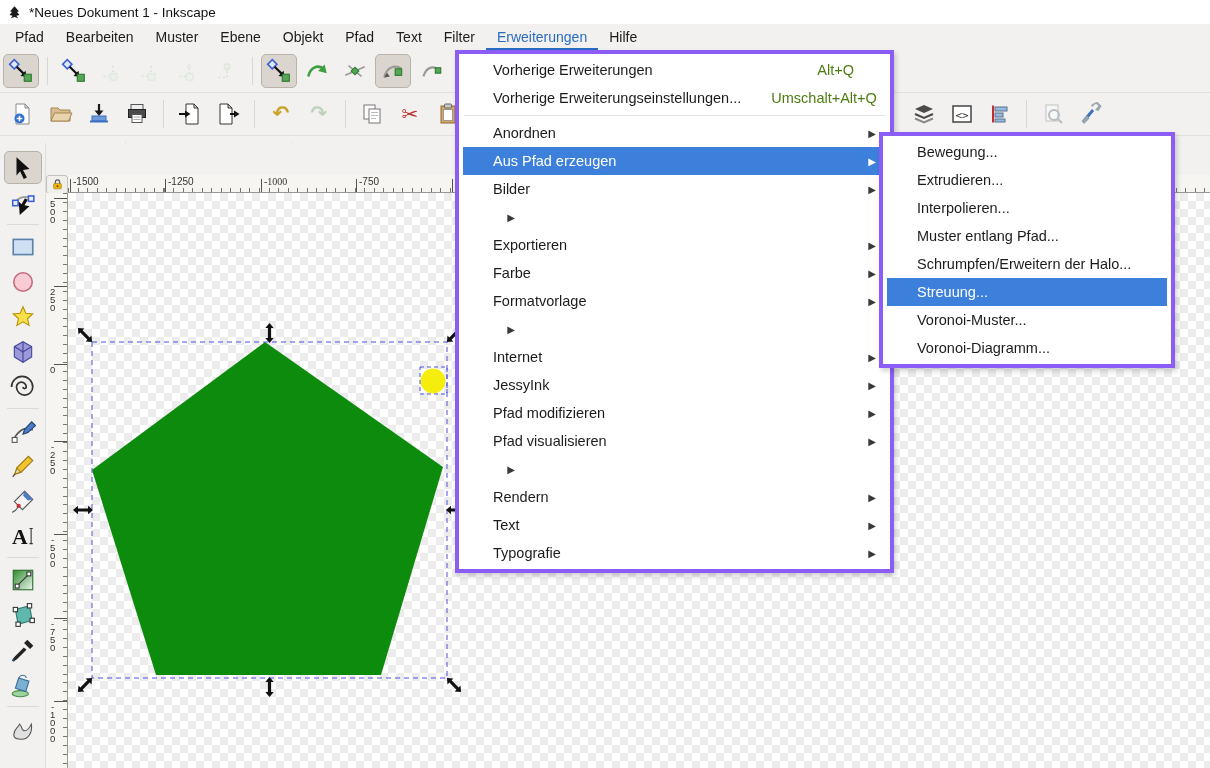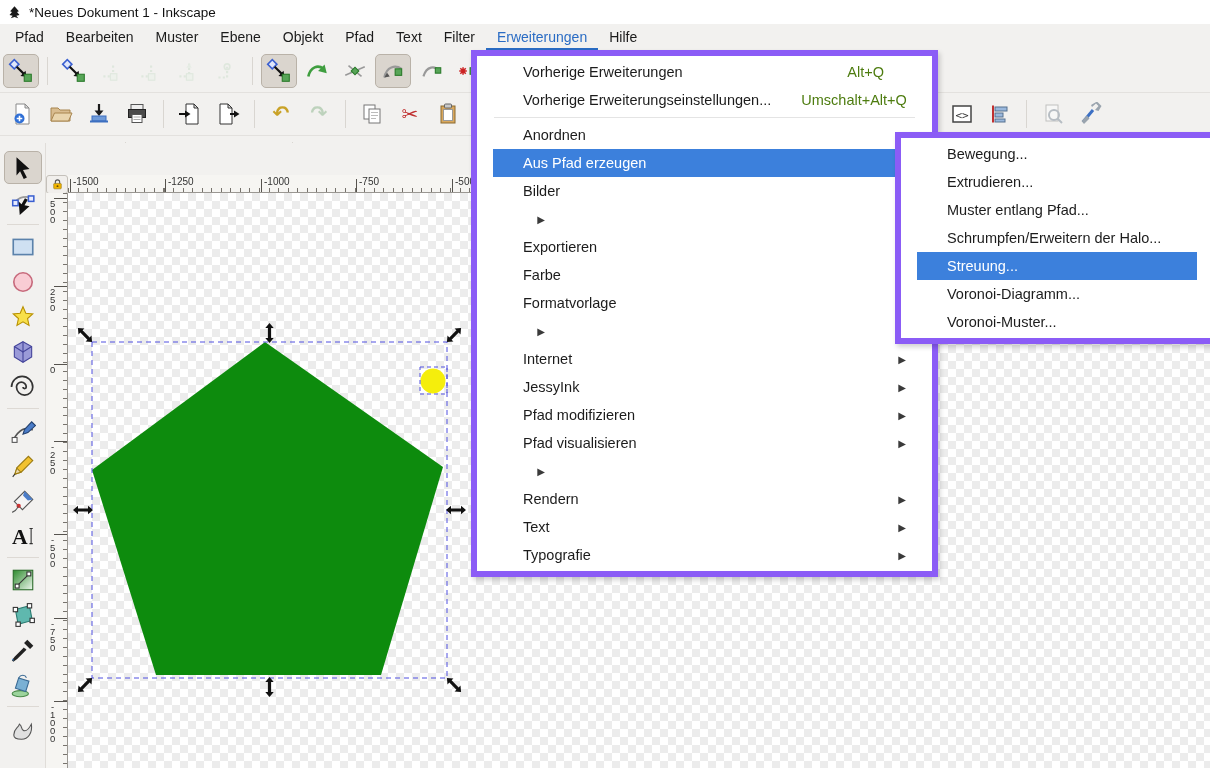--- a/index.html
+++ b/index.html
@@ -69,22 +69,22 @@
   .rulerfill2{grid-column:3;grid-row:1;background:#f2f1ef;}
 
   .canvas{grid-column:3;grid-row:3;position:relative;overflow:hidden;
     background-image:
       linear-gradient(45deg,#ececec 25%,transparent 25%,transparent 75%,#ececec 75%),
       linear-gradient(45deg,#ececec 25%,#ffffff 25%,#ffffff 75%,#ececec 75%);
     background-size:16px 16px;background-position:0 0,8px 8px;}
   .canvas svg.overlay{position:absolute;left:0;top:0;}
 
   
-  .menu-panel{position:absolute;background:#fff;border:6px solid #8b5cf6;
-    box-shadow:2px 3px 5px rgba(0,0,0,.18);z-index:60;font-size:14.5px;padding:2px 16px;margin-left:16px;}
+  .menu-panel{position:absolute;background:#fff;border:4px solid #8b5cf6;
+    box-shadow:2px 3px 5px rgba(0,0,0,.18);z-index:60;font-size:14.5px;padding:2px 4px;}
   #menu-main{left:455px;top:50px;width:423px;}
   #menu-sub{left:879px;top:132px;width:280px;}
   .mrow{height:28px;display:flex;align-items:center;padding:0 10px 0 30px;color:#1c1c1c;cursor:default;}
   .mrow .lbl{flex:1;white-space:nowrap;}
   .mrow .sc{color:#4d7c0f;margin-left:30px;white-space:nowrap;}
   .mrow .arr{margin-left:12px;font-size:10px;color:#3a3a3a;width:10px;text-align:right;}
   .mrow.hl{background:#3c80dc;color:#fff;}
   .mrow.hl .arr{color:#fff;}
   .msep{height:1px;background:#e4e4e4;margin:3px 1px;}
 </style>
@@ -532,21 +532,21 @@
             <circle cx="12" cy="15" r="1.8" fill="#6a4a00"></circle>
           </svg>
         </span>
     </div>
     <div class="hruler" id="hruler">
         <div class="hmaj" style="left: 2px;"></div>
         <span class="hlab" style="left: 5px;">-1500</span>
         <div class="hmaj" style="left: 97px;"></div>
         <span class="hlab" style="left: 100px;">-1250</span>
         <div class="hmaj" style="left: 193px;"></div>
-        <span class="hlab" style="left: 196px;">-1000</span>
+        <span class="hlab" style="left: 196px; font-family: Liberation Serif, serif;">-1000</span>
         <div class="hmaj" style="left: 288px;"></div>
         <span class="hlab" style="left: 291px;">-750</span>
         <div class="hmaj" style="left: 384px;"></div>
         <span class="hlab" style="left: 387px;">-500</span>
         <div class="hmaj" style="left: 479px;"></div>
         <span class="hlab" style="left: 482px;">-250</span>
         <div class="hmaj" style="left: 575px;"></div>
         <span class="hlab" style="left: 578px;">0</span>
         <div class="hmaj" style="left: 670px;"></div>
         <span class="hlab" style="left: 673px;">250</span>
@@ -685,29 +685,32 @@
       </div>
     </div>
   <div class="menu-panel" id="menu-sub">
       <div class="mrow">
         <span class="lbl">Bewegung...</span>
       </div>
       <div class="mrow">
         <span class="lbl">Extrudieren...</span>
       </div>
       <div class="mrow">
+        <span class="lbl">Interpolieren...</span>
+      </div>
+      <div class="mrow">
         <span class="lbl">Muster entlang Pfad...</span>
       </div>
       <div class="mrow">
         <span class="lbl">Schrumpfen/Erweitern der Halo...</span>
       </div>
       <div class="mrow hl">
         <span class="lbl">Streuung...</span>
       </div>
       <div class="mrow">
+        <span class="lbl">Voronoi-Muster...</span>
+      </div>
+      <div class="mrow">
         <span class="lbl">Voronoi-Diagramm...</span>
       </div>
-      <div class="mrow">
-        <span class="lbl">Voronoi-Muster...</span>
-      </div>
     </div>
 
 </div>
 
 </body></html>

